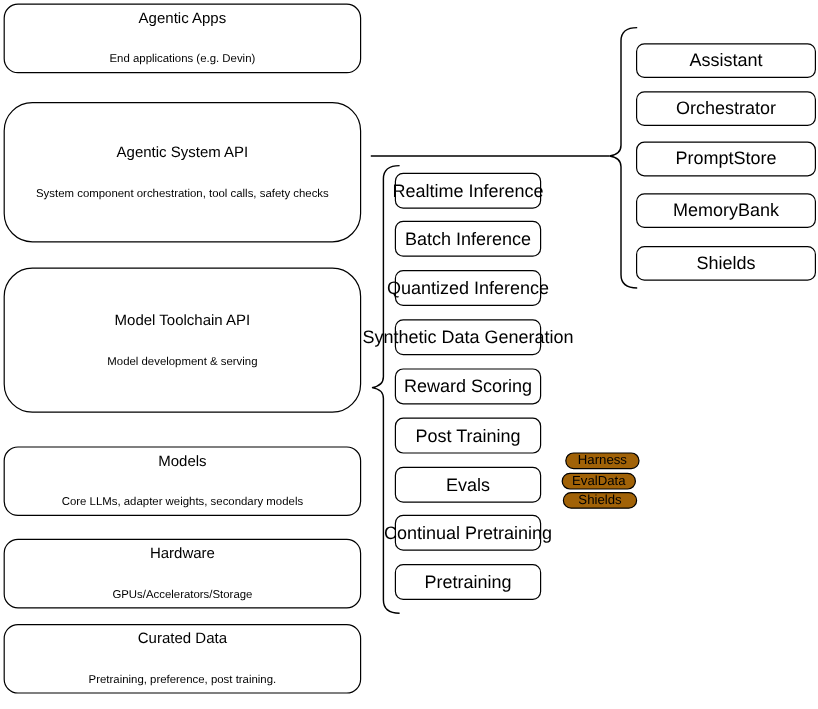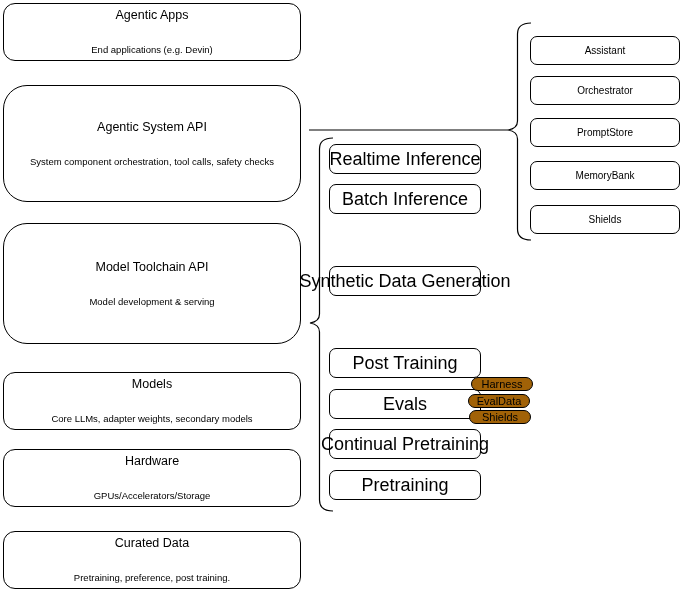--- a/index.html
+++ b/index.html
@@ -7,22 +7,22 @@
     position:relative;width:682px;height:591px;background:#ffffff;
     font-family:Liberation Sans, sans-serif;color:#000000;overflow:hidden;
   }
   .box{
     position:absolute;background:#ffffff;border:1px solid #000000;box-sizing:border-box;
     display:flex;flex-direction:column;align-items:center;justify-content:center;text-align:center;
   }
   .layer{left:3px;width:298px;z-index:1;}
   .layer .t{font-size:12.5px;line-height:15px;}
   .layer .s{font-size:9.5px;line-height:12px;margin-top:21px;white-space:nowrap;}
-  .svc{left:329px;width:152px;height:30px;border-radius:7px;font-size:18px;white-space:nowrap;z-index:1;}
-  .comp{left:530px;width:150px;height:29px;border-radius:7px;font-size:10px;white-space:nowrap;z-index:1;}
+  .svc{left:329px;width:122px;height:30px;border-radius:7px;font-size:15px;white-space:nowrap;z-index:1;}
+  .comp{left:530px;width:150px;height:29px;border-radius:7px;font-size:15px;white-space:nowrap;z-index:1;}
   .pill{
     position:absolute;width:62px;height:14px;border:1px solid #000000;border-radius:8px;
     background:#a16207;font-size:11px;line-height:13px;display:flex;align-items:center;
     justify-content:center;box-sizing:border-box;white-space:nowrap;z-index:3;
   }
   .lines{position:absolute;left:0;top:0;z-index:0;}
 </style>
 </head>
 <body>
 
@@ -51,33 +51,39 @@
     <div class="s">Model development &amp; serving</div>
   </div>
   <div class="box layer" style="top:372px;height:58px;border-radius:12px">
     <div class="t">Models</div>
     <div class="s">Core LLMs, adapter weights, secondary models</div>
   </div>
   <div class="box layer" style="top:449px;height:58px;border-radius:12px">
     <div class="t">Hardware</div>
     <div class="s">GPUs/Accelerators/Storage</div>
   </div>
-  <div class="box layer" style="top:531px;height:58px;border-radius:12px">
+  <div class="box layer" style="top:520px;height:58px;border-radius:12px">
     <div class="t">Curated Data</div>
     <div class="s">Pretraining, preference, post training.</div>
   </div>
 
   <div class="box svc" style="top:144px">
     <span>Realtime Inference</span>
   </div>
   <div class="box svc" style="top:184px">
     <span>Batch Inference</span>
   </div>
+  <div class="box svc" style="top:225px">
+    <span>Quantized Inference</span>
+  </div>
   <div class="box svc" style="top:266px">
     <span>Synthetic Data Generation</span>
+  </div>
+  <div class="box svc" style="top:307px">
+    <span>Reward Scoring</span>
   </div>
   <div class="box svc" style="top:348px">
     <span>Post Training</span>
   </div>
   <div class="box svc" style="top:389px">
     <span>Evals</span>
   </div>
   <div class="box svc" style="top:429px">
     <span>Continual Pretraining</span>
   </div>

